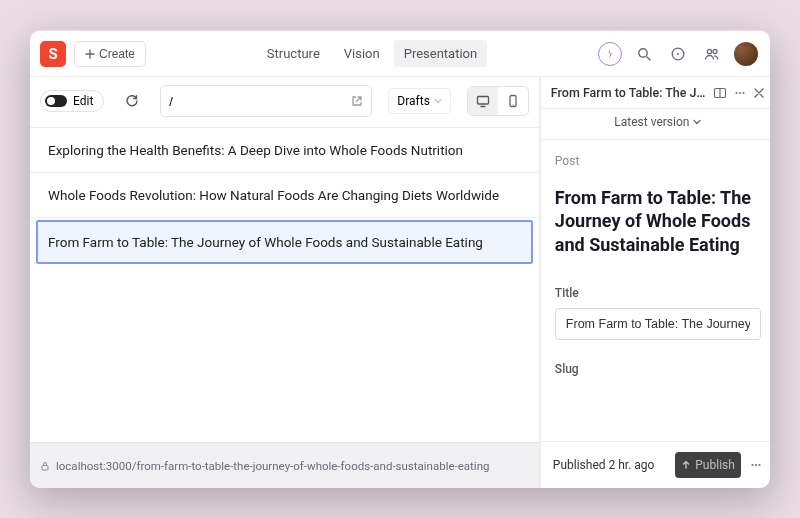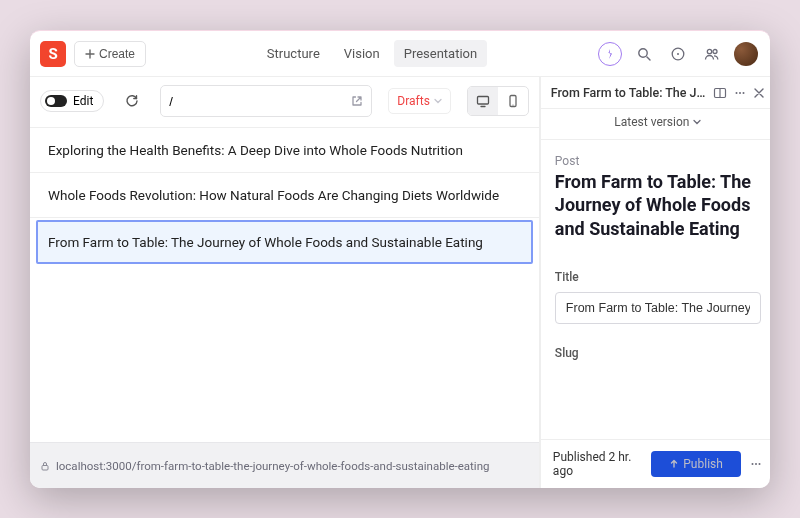--- a/index.html
+++ b/index.html
@@ -17,42 +17,42 @@
     .avatar { width: 24px; height: 24px; border-radius: 50%; background: radial-gradient(circle at 30% 30%, #8c5a3a, #4a2a14); }
     .content { flex: 1; display: flex; min-height: 0; }
     .left { flex: 1; display: flex; flex-direction: column; border-right: 1px solid #eee; }
     .toolbar { display: flex; align-items: center; gap: 16px; padding: 8px 10px 10px; border-bottom: 1px solid #eee; }
     .edit-pill { display: flex; align-items: center; gap: 6px; background: #fff; border: 1px solid #e2e2e4; border-radius: 999px; padding: 3px 10px 3px 4px; font-size: 12px; }
     .toggle { width: 22px; height: 12px; background: #222; border-radius: 999px; position: relative; }
     .toggle::after { content:""; width:8px; height:8px; background:#fff; border-radius:50%; position:absolute; top:2px; left:2px; }
     .path-input { flex: 1; display: flex; align-items: center; border: 1px solid #e2e2e4; border-radius: 5px; padding: 4px 8px; font-size: 13px; color: #555; gap: 6px; background: #fff; height: 32px; }
     .path-input input { border: none; outline: none; flex: 1; font-size: 13px; background: transparent; }
     .path-ext-icon { color: #9a9aa6; }
-    .drafts { font-size: 12px; color: #ef4444; border: 1px solid #eee; border-radius: 5px; padding: 5px 8px; display: flex; align-items: center; gap: 4px; justify-content: space-between; }
+    .drafts { font-size: 12px; color: #000000; border: 1px solid #eee; border-radius: 5px; padding: 5px 8px; display: flex; align-items: center; gap: 4px; justify-content: space-between; }
     .device-group { border: 1px solid #e2e2e4; border-radius: 5px; display: flex; overflow: hidden; height: 30px; }
     .device-group .device { width: 30px; display: flex; align-items: center; justify-content: center; color: #666; }
     .device-group .device.active { background: #f0f0f2; }
     .post-list { flex: 1; overflow: auto; }
     .post-item { padding: 14px 18px; border-bottom: 1px solid #eee; font-size: 13.5px; color: #222; cursor: pointer; }
     .post-item.selected { border: 2px solid #809bf7; background: #eef5fe; border-radius: 2px; margin: 2px 6px; padding: 12px 10px; }
     .urlbar { height: 46px; background: #f1f1f3; border-top: 1px solid #e7e7ea; display: flex; align-items: center; padding: 0 10px; font-size: 11.5px; color: #6b6b78; gap: 6px; border-radius: 0 0 0 6px; }
     .right { width: 235px; display: flex; flex-direction: column; border-left: 1px solid #eee; }
     .right-header { display: flex; align-items: center; gap: 6px; padding: 8px 10px; border-bottom: 1px solid #eee; }
     .right-title { font-size: 12.5px; color: #333; font-weight: 500; flex: 1; white-space: nowrap; overflow: hidden; text-overflow: ellipsis; }
     .doc-icon, .kebab-icon, .close-icon { cursor: pointer; color: #6b6b78; display:flex; align-items:center; }
     .version-row { display: flex; justify-content: center; align-items: center; padding: 6px 12px 10px; gap: 4px; font-size: 12px; color: #555; border-bottom: 1px solid #eee; }
     .right-body { flex: 1; overflow: auto; padding: 14px 14px 0; }
-    .post-label { font-size: 12px; color: #8a8a95; margin-bottom: 2px; text-transform: none; }
+    .post-label { font-size: 12px; color: #8a8a95; margin-bottom: 18px; text-transform: none; }
     .post-heading { font-size: 18px; font-weight: 700; line-height: 1.3; color: #1a1a25; }
     .field-label { font-size: 12px; color: #555; margin-top: 30px; margin-bottom: 8px; font-weight: 500; }
     .field-input { width: 100%; border: 1px solid #d8d8de; border-radius: 4px; padding: 8px 10px; font-size: 12.5px; color: #333; }
     .slug-label { font-size: 12px; color: #555; margin-top: 22px; font-weight: 500; }
     .right-footer { display: flex; align-items: center; gap: 8px; padding: 10px 12px; border-top: 1px solid #eee; }
     .published-text { font-size: 12px; color: #333; flex: 1; }
-    .publish-btn { background: #1d4ed8; color: #bdbdc6; font-size: 12px; padding: 6px 18px; border-radius: 4px; display: flex; align-items: center; gap: 4px; }
+    .publish-btn { background: #404040; color: #bdbdc6; font-size: 12px; padding: 6px 6px; border-radius: 4px; display: flex; align-items: center; gap: 4px; }
     svg { display: block; }
   </style>
 </head>
 <body>
 
 <div class="window">
   <div class="topbar">
     <div class="logo">
         <span>S</span>
       </div>

